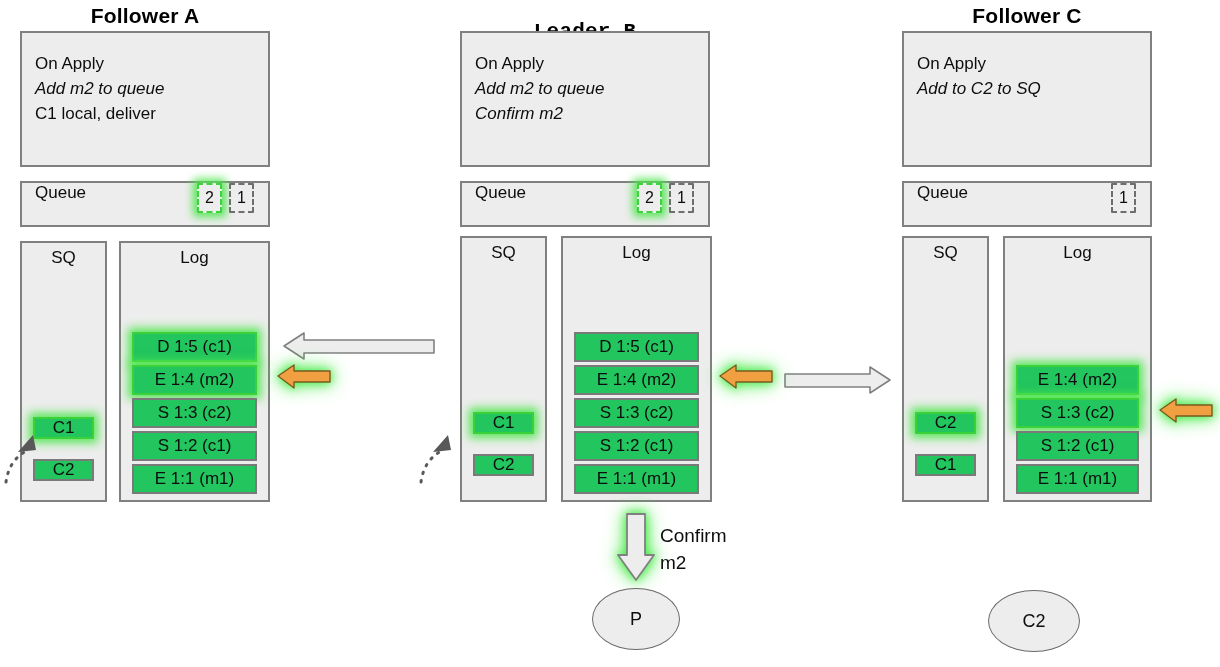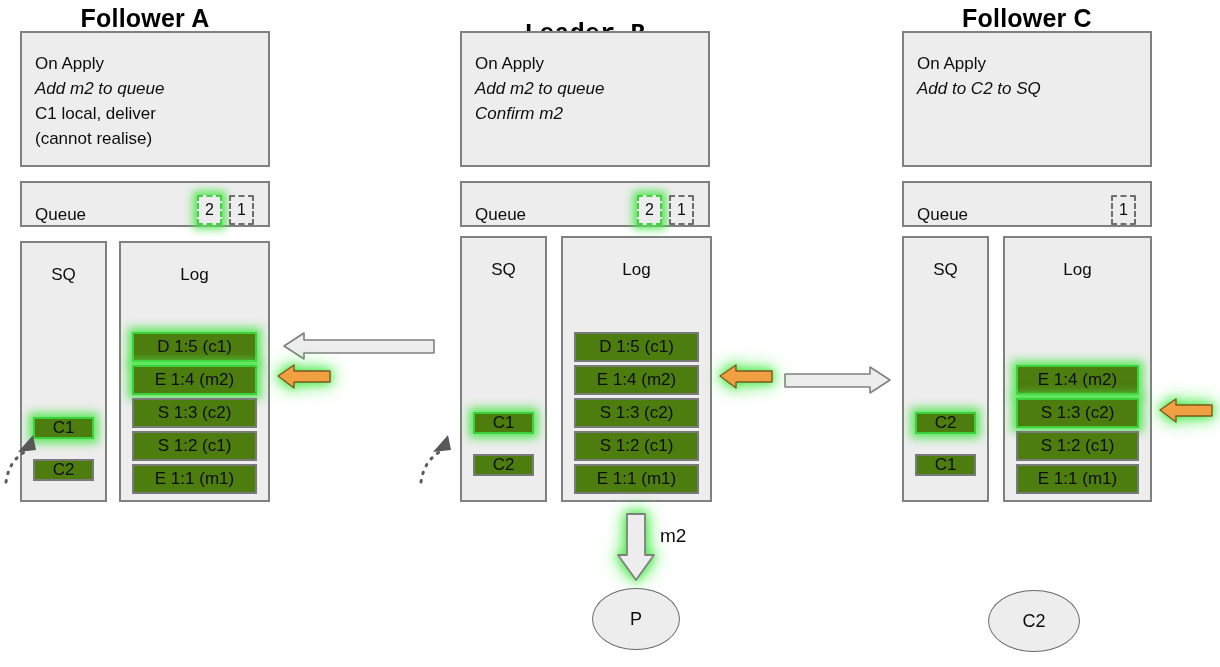--- a/index.html
+++ b/index.html
@@ -5,60 +5,60 @@
   html,body{margin:0;padding:0;background:#ffffff;}
   body{
     width:1220px;height:667px;position:relative;overflow:hidden;
     font-family:"Liberation Sans","DejaVu Sans",sans-serif;
     color:#111111;
   }
   .abs{position:absolute;box-sizing:border-box;}
 
   
   .col-title{
-    font-size:25px;font-weight:bold;color:#000;
+    font-size:21px;font-weight:bold;color:#000;
     text-align:center;white-space:nowrap;letter-spacing:.2px;
   }
 
   
   .panel{
     background:#ededed;border:2px solid #808080;box-sizing:border-box;
   }
 
   
   .note{
     padding:18px 13px 8px 13px;
     font-size:17px;line-height:25px;color:#0d0d0d;
   }
   .note .ital{font-style:italic;}
 
   
   .queue{
-    display:flex;align-items:flex-end;
+    display:flex;align-items:flex-start;
     padding:0 14px 0 13px;
   }
   .queue-label{font-size:17px;color:#0d0d0d;flex:0 0 auto;}
   .queue-items{margin-left:auto;display:flex;align-items:center;gap:7px;}
   .qitem{
     width:25px;height:30px;border:2px dashed #6e6e6e;background:#ededed;
     display:flex;align-items:center;justify-content:center;
     font-size:16px;color:#0d0d0d;box-sizing:border-box;border-radius:1px;
   }
   .qitem.hl{
     border-color:#3fd13f;
     box-shadow:0 0 9px 4px rgba(80,230,80,.95);
   }
 
   
   .stack-title{
     text-align:center;font-size:17px;color:#0d0d0d;
-    padding-top:22px;
+    padding-top:5px;
   }
   .cell{
-    border:2px solid #7a7a7a;background:#4d7c0f;box-sizing:border-box;
+    border:2px solid #7a7a7a;background:#22c55e;box-sizing:border-box;
     display:flex;align-items:center;justify-content:center;
     font-size:17px;color:#0d0d0d;white-space:nowrap;
   }
   .cell.hl{
     border-color:#3ad13a;
     box-shadow:0 0 9px 4px rgba(80,230,80,.95);
   }
   .sq-cell{height:22px;}
   .log-cell{height:30px;}
   .log-list{position:absolute;left:11px;right:11px;}
@@ -83,21 +83,20 @@
 </head>
 <body>
 
 <div class="abs col-title" style="left:20px;top:4px;width:250px;">Follower A</div>
 
 <div class="abs panel" style="left:20px;top:31px;width:250px;height:136px;">
   <div class="note">
     <div>On Apply</div>
     <div class="ital">Add m2 to queue</div>
     <div>C1 local, deliver</div>
-    <div>(cannot realise)</div>
   </div>
 </div>
 
 <div class="abs panel queue" style="left:20px;top:181px;width:250px;height:46px;">
   <span class="queue-label">Queue</span>
   <span class="queue-items">
     <span class="qitem hl">2</span>
     <span class="qitem">1</span>
   </span>
 </div>
@@ -248,18 +247,19 @@
 
 <svg class="arrow-svg glow" style="left:1158px;top:396px;width:56px;height:28px;" viewBox="0 0 56 28">
   <polygon points="2,14 18,3 18,9 54,9 54,20 18,20 18,26" fill="#f0a040" stroke="#7a5a20" stroke-width="1.4" stroke-linejoin="round"></polygon>
 </svg>
 
 <svg class="arrow-svg glow" style="left:614px;top:512px;width:44px;height:70px;" viewBox="0 0 44 70">
   <polygon points="22,68 4,43 13,43 13,2 31,2 31,43 40,43" fill="#ededed" stroke="#808080" stroke-width="1.8" stroke-linejoin="round"></polygon>
 </svg>
 
 <div class="confirm-label" style="left:660px;top:522px;width:130px;">
+  <div>Confirm</div>
   <div>m2</div>
 </div>
 
 <div class="ellipse" style="left:592px;top:588px;width:88px;height:62px;">P</div>
 
 <div class="ellipse" style="left:988px;top:590px;width:92px;height:62px;">C2</div>
 
 </body></html>

